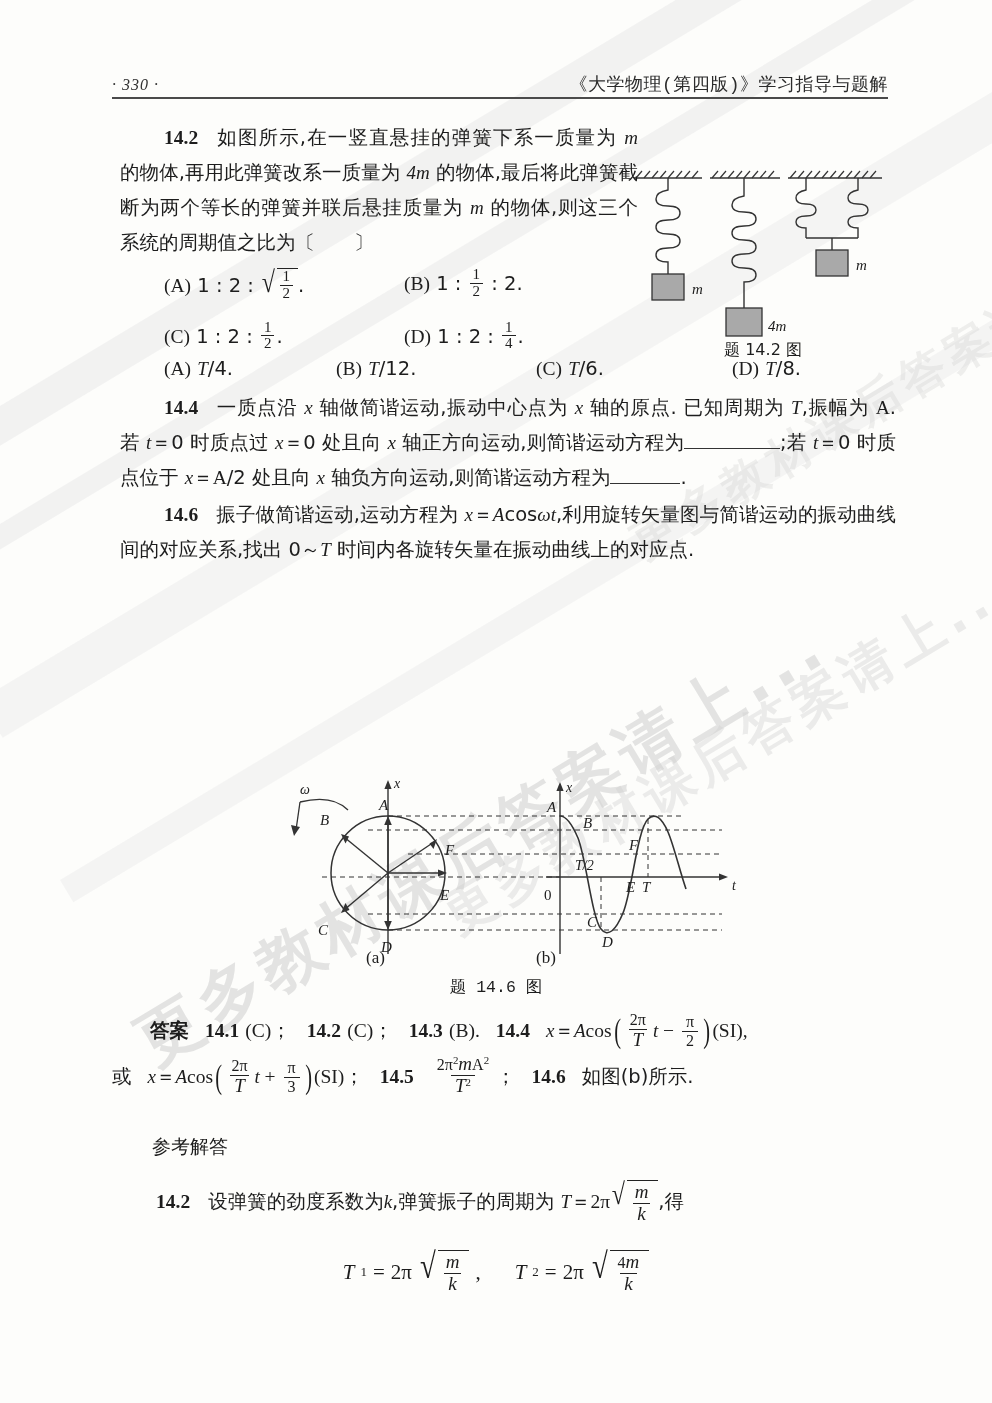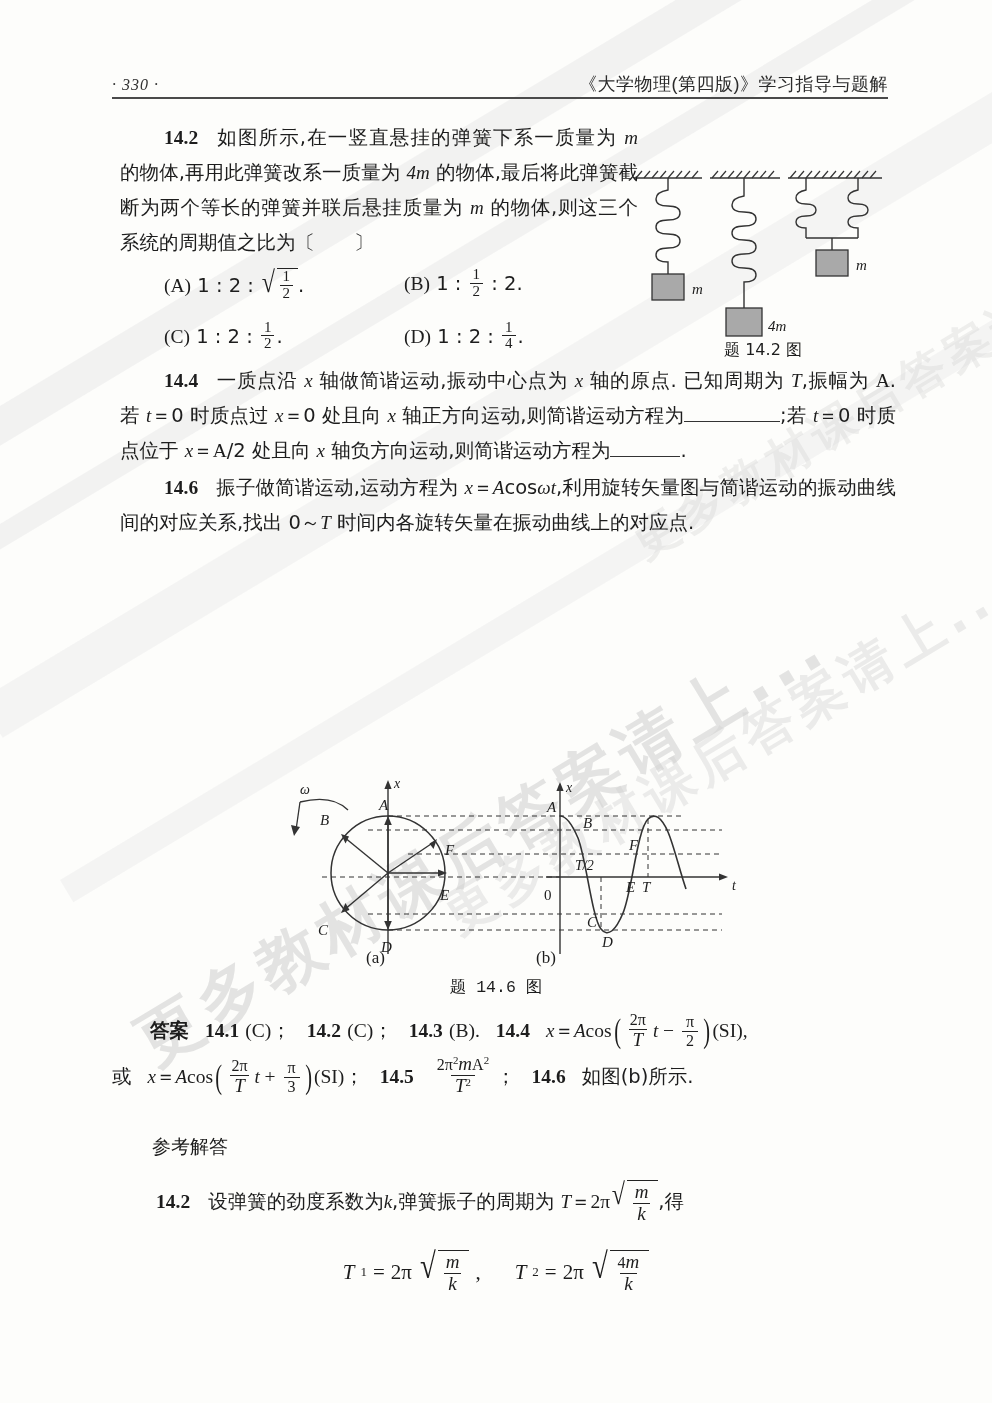--- a/index.html
+++ b/index.html
@@ -38,21 +38,21 @@
     position:absolute;left:112px;top:72px;width:776px;
     display:flex;justify-content:space-between;align-items:baseline;
     z-index:3;
   }
   .folio{
     font-family:"Liberation Serif",serif;font-style:italic;
     font-size:16px;color:#333;letter-spacing:1px;
   }
   .run-title{
     font-size:18px;color:#2b2b2b;letter-spacing:.5px;
-    font-family:Liberation Sans, sans-serif;
+    font-family:Liberation Mono, monospace;
   }
   .header-rule{
     position:absolute;left:112px;top:97px;width:776px;height:2px;
     background:#4a4a4a;z-index:3;
   }
 
   
   .content{position:absolute;left:120px;top:120px;width:776px;z-index:2;}
   .para{
     font-size:19.5px;line-height:35px;text-align:justify;
@@ -264,20 +264,26 @@
       </div>
       <div class="opt">
         <span class="lbl">(D)</span> 1 : 2 : <span class="frac">
             <span class="num">1</span>
             <span class="den">4</span>
           </span>.
       </div>
     </div>
 
 
+    <div class="opts" style="margin-top:4px;">
+      <div class="opt" style="width:172px;margin-left:44px;"><span class="lbl">(A)</span> <i class="m">T</i>/4.</div>
+      <div class="opt" style="width:200px;"><span class="lbl">(B)</span> <i class="m">T</i>/12.</div>
+      <div class="opt" style="width:196px;"><span class="lbl">(C)</span> <i class="m">T</i>/6.</div>
+      <div class="opt"><span class="lbl">(D)</span> <i class="m">T</i>/8.</div>
+    </div>
 
     <p class="para indent" style="margin-top:10px;">
       <span class="qnum">14.4</span><span class="sp"></span><span>一质点沿 <i class="m">x</i> 轴做简谐运动,振动中心点为 <i class="m">x</i> 轴的原点. 已知周期为 <i class="m">T</i>,振幅为 <span class="up">A</span>. 若 <i class="m">t</i>＝0 时质点过 <i class="m">x</i>＝0 处且向 <i class="m">x</i> 轴正方向运动,则简谐运动方程为<span class="blank" style="width:96px;"></span>;若 <i class="m">t</i>＝0 时质点位于 <i class="m">x</i>＝<span class="up">A</span>/2 处且向 <i class="m">x</i> 轴负方向运动,则简谐运动方程为<span class="blank" style="width:70px;"></span>.</span>
     </p>
 
 
     <p class="para indent" style="">
       <span class="qnum">14.6</span><span class="sp"></span><span>振子做简谐运动,运动方程为 <i class="m">x</i>＝<i class="m">A</i>cos<i class="m">ωt</i>,利用旋转矢量图与简谐运动的振动曲线间的对应关系,找出 0～<i class="m">T</i> 时间内各旋转矢量在振动曲线上的对应点.</span>
     </p>
   </div>

